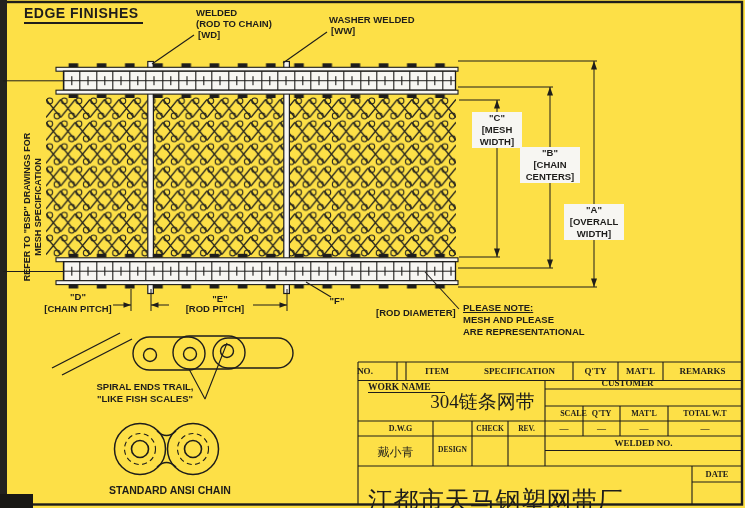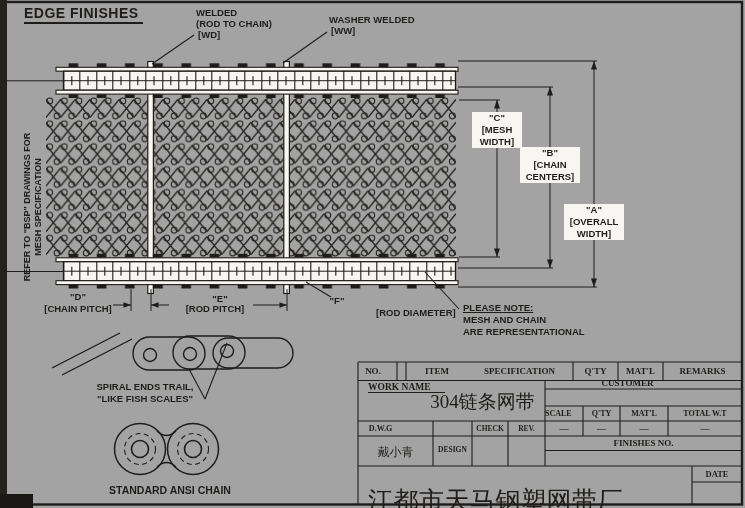--- a/index.html
+++ b/index.html
@@ -1,16 +1,16 @@
 <!DOCTYPE html>
 <html><head>
 <meta charset="utf-8">
 <style>
   html,body{margin:0;padding:0;background:#e8e8e8;}
-  #page{position:relative;width:745px;height:508px;background:#a3a3a3;overflow:hidden;
+  #page{position:relative;width:745px;height:508px;background:#fde047;overflow:hidden;
         font-family:"Liberation Sans",sans-serif;color:#1e1d1b;}
   #art{position:absolute;left:0;top:0;width:745px;height:508px;}
   .txt{position:absolute;white-space:nowrap;color:#1e1d1b;}
   .sans{font-family:"Liberation Sans",sans-serif;font-weight:bold;}
   .serif{font-family:"Liberation Serif","DejaVu Serif",serif;font-weight:bold;}
   .ctr{text-align:center;}
   .dimlbl{background:#f7f6f2;line-height:12px;font-size:9.5px;}
   .u{text-decoration:underline;}
   .heading{font-size:14px;letter-spacing:.5px;border-bottom:2px solid #1e1d1b;padding:0 4px 1px 0;}
   .lbl{font-size:9.5px;line-height:11px;}
@@ -160,53 +160,53 @@
   </div>
 
   <div class="txt sans ctr lbl" style="left:58px;top:291px;width:40px;">"D"</div>
   <div class="txt sans ctr lbl" style="left:38px;top:303px;width:80px;">[CHAIN PITCH]</div>
   <div class="txt sans ctr lbl" style="left:200px;top:293px;width:40px;">"E"</div>
   <div class="txt sans ctr lbl" style="left:175px;top:303px;width:80px;">[ROD PITCH]</div>
   <div class="txt sans ctr lbl" style="left:322px;top:295px;width:30px;">"F"</div>
   <div class="txt sans lbl" style="left:328px;top:307px;padding-left:48px;">[ROD DIAMETER]</div>
 
   <div class="txt sans lbl u" style="left:463px;top:302px;">PLEASE NOTE:</div>
-  <div class="txt sans lbl" style="left:463px;top:314px;">MESH AND CHAIN</div>
+  <div class="txt sans lbl" style="left:463px;top:314px;">MESH AND PLEASE</div>
   <div class="txt sans lbl" style="left:463px;top:326px;">ARE REPRESENTATIONAL</div>
 
   <div class="txt sans ctr lbl" style="left:85px;top:381px;width:120px;">SPIRAL ENDS TRAIL,</div>
   <div class="txt sans ctr lbl" style="left:85px;top:393px;width:120px;">"LIKE FISH SCALES"</div>
 
   <div class="txt sans" style="left:98px;top:484px;font-size:10.5px;padding-left:11px;">STANDARD ANSI CHAIN</div>
 
-  <div class="txt serif ctr" style="left:358px;top:366px;width:30px;font-size:9px;">NO.</div>
+  <div class="txt serif ctr" style="left:350px;top:366px;width:30px;font-size:9px;">NO.</div>
   <div class="txt serif ctr" style="left:406px;top:366px;width:62px;font-size:9px;">ITEM</div>
   <div class="txt serif ctr" style="left:466px;top:366px;width:107px;font-size:9px;">SPECIFICATION</div>
   <div class="txt serif ctr" style="left:573px;top:366px;width:45px;font-size:9px;">Q'TY</div>
   <div class="txt serif ctr" style="left:618px;top:366px;width:45px;font-size:9px;">MAT'L</div>
   <div class="txt serif ctr" style="left:663px;top:366px;width:79px;font-size:9px;">REMARKS</div>
 
   <div class="txt serif" style="left:368px;top:382px;font-size:9.5px;border-bottom:1.2px solid #1e1d1b;padding-right:14px;">WORK NAME</div>
   <div class="txt serif ctr" style="left:410px;top:389px;width:145px;font-size:19px;font-weight:normal;">304链条网带</div>
   <div class="txt serif ctr" style="left:545px;top:378px;width:165px;font-size:9px;">CUSTOMER</div>
 
-  <div class="txt serif ctr" style="left:545px;top:409px;width:26px;font-size:8px;">SCALE</div>
+  <div class="txt serif ctr" style="left:545px;top:409px;width:57px;font-size:8px;">SCALE</div>
   <div class="txt serif ctr" style="left:583px;top:409px;width:37px;font-size:8px;">Q'TY</div>
   <div class="txt serif ctr" style="left:620px;top:409px;width:48px;font-size:8px;">MAT'L</div>
   <div class="txt serif ctr" style="left:668px;top:409px;width:74px;font-size:8px;">TOTAL W.T</div>
 
   <div class="txt serif ctr" style="left:545px;top:423px;width:38px;font-size:9px;">—</div>
   <div class="txt serif ctr" style="left:583px;top:423px;width:37px;font-size:9px;">—</div>
   <div class="txt serif ctr" style="left:620px;top:423px;width:48px;font-size:9px;">—</div>
   <div class="txt serif ctr" style="left:668px;top:423px;width:74px;font-size:9px;">—</div>
 
-  <div class="txt serif ctr" style="left:338px;top:424px;width:85px;font-size:8px;font-family:Liberation Serif, serif;">D.W.G</div>
+  <div class="txt serif ctr" style="left:358px;top:424px;width:85px;font-size:8px;font-family:Liberation Serif, serif;">D.W.G</div>
   <div class="txt serif ctr" style="left:433px;top:424px;width:39px;font-size:7.5px;margin-top:21px;">DESIGN</div>
   <div class="txt serif ctr" style="left:472px;top:424px;width:36px;font-size:7.5px;">CHECK</div>
   <div class="txt serif ctr" style="left:508px;top:424px;width:37px;font-size:7.5px;">REV.</div>
 
   <div class="txt serif ctr" style="left:358px;top:444px;width:75px;font-size:12px;font-weight:normal;">戴小青</div>
-  <div class="txt serif ctr" style="left:545px;top:438px;width:197px;font-size:9px;">FINISHES NO.</div>
+  <div class="txt serif ctr" style="left:545px;top:438px;width:197px;font-size:9px;">WELDED NO.</div>
 
   <div class="txt serif" style="left:368px;top:484px;font-size:25px;font-weight:normal;letter-spacing:0.5px;">江都市天马钢塑网带厂</div>
   <div class="txt serif ctr" style="left:692px;top:469px;width:50px;font-size:8.5px;">DATE</div>
 
 </div>
 
 </body></html>

